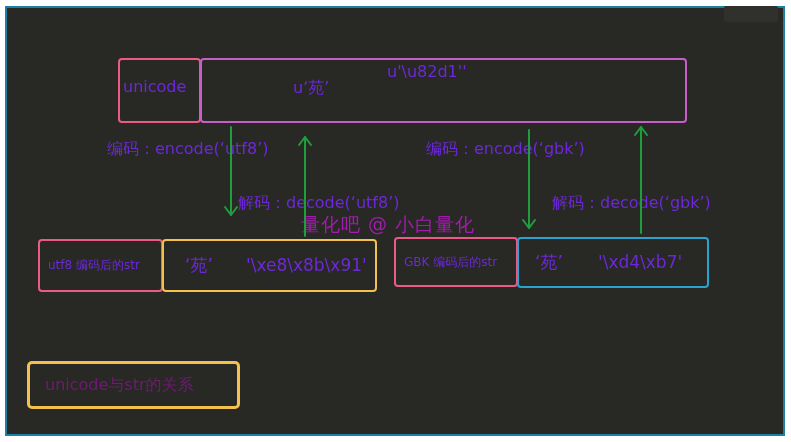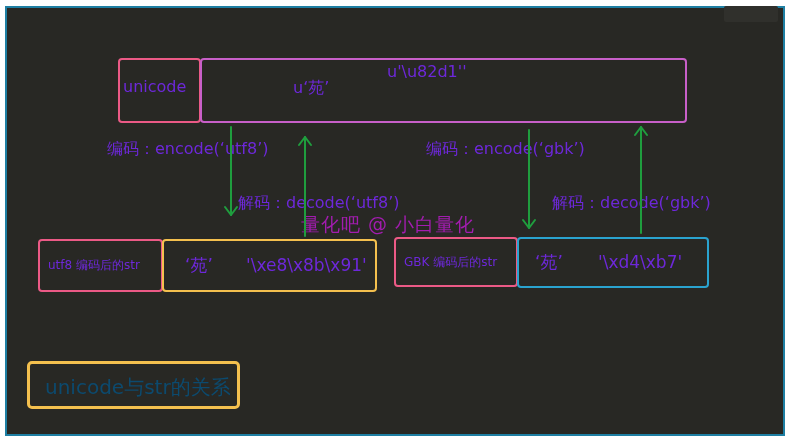--- a/index.html
+++ b/index.html
@@ -13,21 +13,21 @@
     .pink { border-color: #ec5a86; }
     .purple { border-color: #c85fc8; }
     .yellow { border-color: #f4c04e; }
     .blue { border-color: #2aa3cf; }
     .txt { position: absolute; color: #6d28d9; white-space: nowrap; line-height: 1; }
     .lbl { font-size: 16px; }
     .small { font-size: 12px; }
     .mid { font-size: 17px; }
     .wm { position: absolute; color: #a21caf; font-size: 19px; white-space: nowrap; letter-spacing: 1px; line-height: 1; }
     .title-box { border-color: #f4c04e; border-width: 3px; border-radius: 5px; }
-    .title-text { color: #0c4a6e; font-size: 20px; }
+    .title-text { color: #701a75; font-size: 16px; }
     svg.arrows { position: absolute; left: 0; top: 0; }
   </style>
 </head>
 <body>
 
 <div class="frame"></div>
 <div class="corner-patch"></div>
 
 <div class="box pink" style="left:118px;top:58px;width:83px;height:65px;"></div>
 <div class="txt lbl" style="left:123px;top:79px;">unicode</div>

